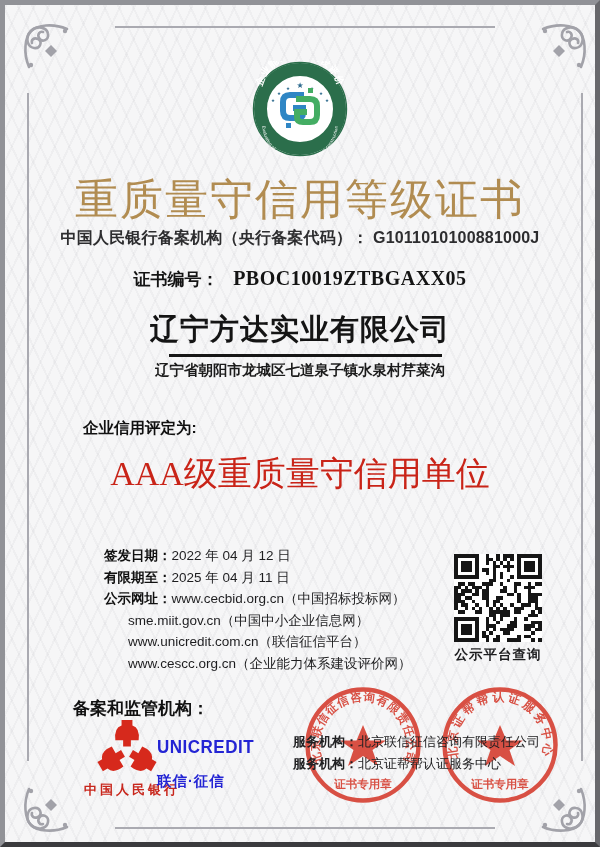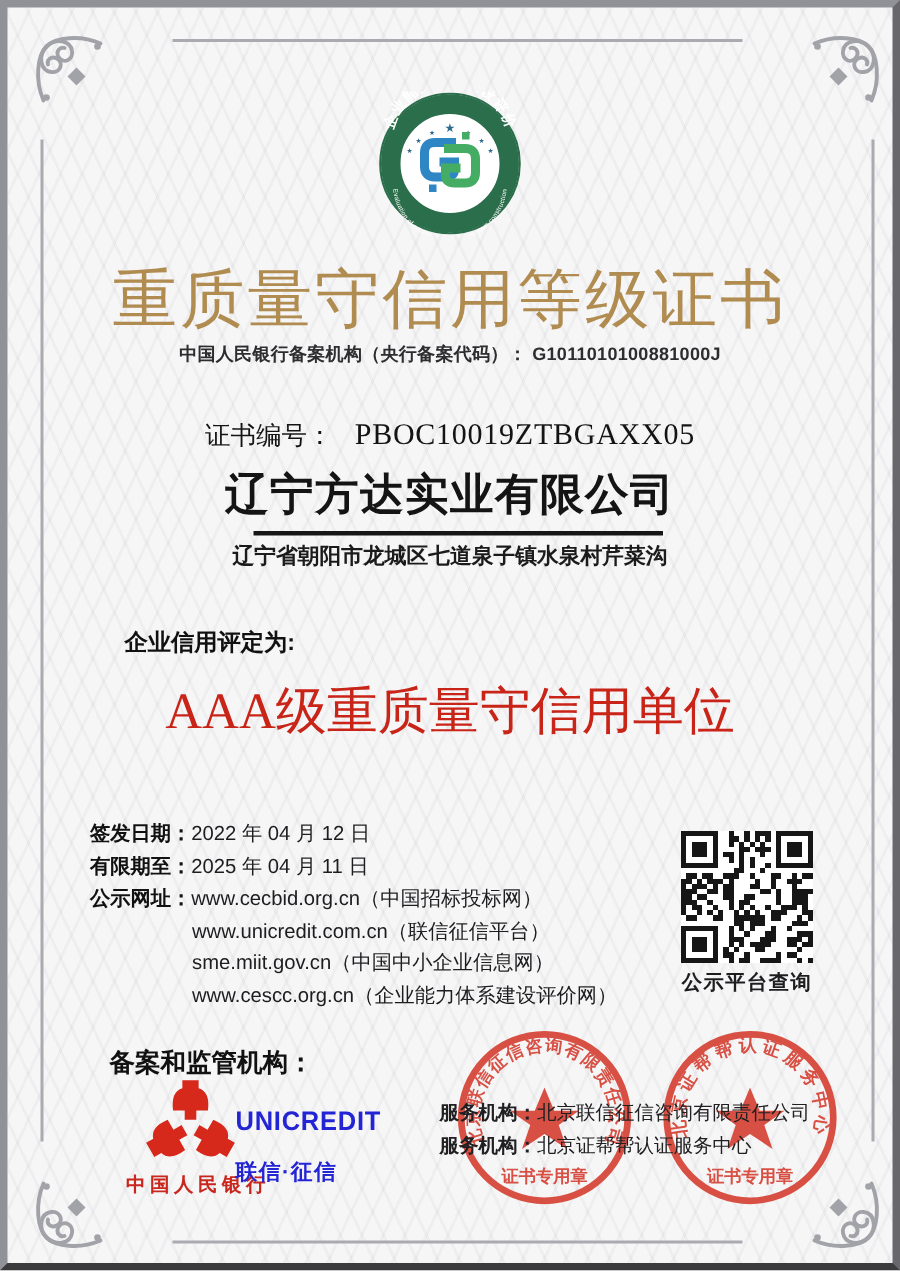--- a/index.html
+++ b/index.html
@@ -18,32 +18,32 @@
   .center{left:0;right:0;text-align:center;}
   
   .frame-line{position:absolute;background:#aaaab1;}
   
   .corner{position:absolute;width:46px;height:46px;color:#a2a2a9;}
   .corner svg{display:block;width:100%;height:100%;}
   .corner.tr{transform:scaleX(-1);} .corner.bl{transform:scaleY(-1);} .corner.br{transform:scale(-1,-1);}
   
   .badge{left:247px;top:56px;width:96px;height:96px;}
   .title{top:166px;font-size:43px;font-weight:normal;letter-spacing:2px;color:#b18c51;}
-  .registry{top:223px;font-size:12px;font-weight:600;color:#2d2d2f;letter-spacing:.2px;text-align:center;}
-  .certno{top:274px;font-size:17px;font-weight:normal;color:#141414;}
+  .registry{top:223px;font-size:16px;font-weight:600;color:#2d2d2f;letter-spacing:.2px;text-align:center;}
+  .certno{top:262px;font-size:17px;font-weight:bold;color:#141414;}
   .certno .no{font-family:"Liberation Serif","DejaVu Serif",serif;font-size:20px;letter-spacing:.5px;margin-left:10px;}
   .company{top:305px;font-size:29px;font-weight:bold;color:#141414;letter-spacing:1px;}
   .company-rule{top:349px;left:164px;width:273px;height:2.5px;background:#161616;}
   .address{top:356px;font-size:14.5px;font-weight:bold;color:#1b1b1b;}
   .rating-intro{top:413px;left:78px;font-size:15.5px;font-weight:bold;color:#111;}
   .rating{top:446px;font-size:34px;font-weight:normal;color:#c92418;
           font-family:"Liberation Serif","DejaVu Serif",serif;letter-spacing:0px;}
   
   .info{left:55px;top:540px;font-size:13.5px;color:#1d1d1f;line-height:21.5px;}
-  .info .lbl{font-weight:bold;color:#111;}
+  .info .lbl{font-weight:bold;color:#111;margin-left:44px;}
   .info .row{white-space:nowrap;}
   .info .cont{padding-left:68px;white-space:nowrap;}
   
   .qr-wrap{left:449px;top:549px;width:88px;text-align:center;}
   .qr{width:88px;height:88px;background:#fff;display:block;}
   .qr-caption{margin-top:4px;font-size:13.5px;font-weight:bold;color:#1d1d1f;letter-spacing:1px;white-space:nowrap;}
   
   .regulator{left:68px;top:692px;font-size:17px;font-weight:bold;color:#111;}
   .pboc{left:90px;top:712px;width:64px;height:62px;}
   .pboc-name{left:73px;top:776px;width:102px;text-align:right;font-size:13px;font-weight:bold;
@@ -147,22 +147,22 @@
   <div class="abs info">
     <div class="row">
       <span class="lbl">签发日期：</span><span>2022 年 04 月 12 日</span>
     </div>
     <div class="row">
       <span class="lbl">有限期至：</span><span>2025 年 04 月 11 日</span>
     </div>
     <div class="row">
       <span class="lbl">公示网址：</span><span>www.cecbid.org.cn（中国招标投标网）</span>
     </div>
+    <div class="cont">sme.miit.gov.cn（中国中小企业信息网）</div>
     <div class="cont">www.unicredit.com.cn（联信征信平台）</div>
-    <div class="cont">sme.miit.gov.cn（中国中小企业信息网）</div>
     <div class="cont">www.cescc.org.cn（企业能力体系建设评价网）</div>
   </div>
 
   <div class="abs qr-wrap">
     <svg class="qr" viewBox="0 0 25 25" shape-rendering="crispEdges">
       <rect x="0" y="0" width="25" height="25" fill="#ffffff"></rect>
       <g id="qr-modules" fill="#161616">
           <rect x="9" y="0" width="1" height="1"></rect>
           <rect x="12" y="0" width="1" height="1"></rect>
           <rect x="14" y="0" width="1" height="1"></rect>

